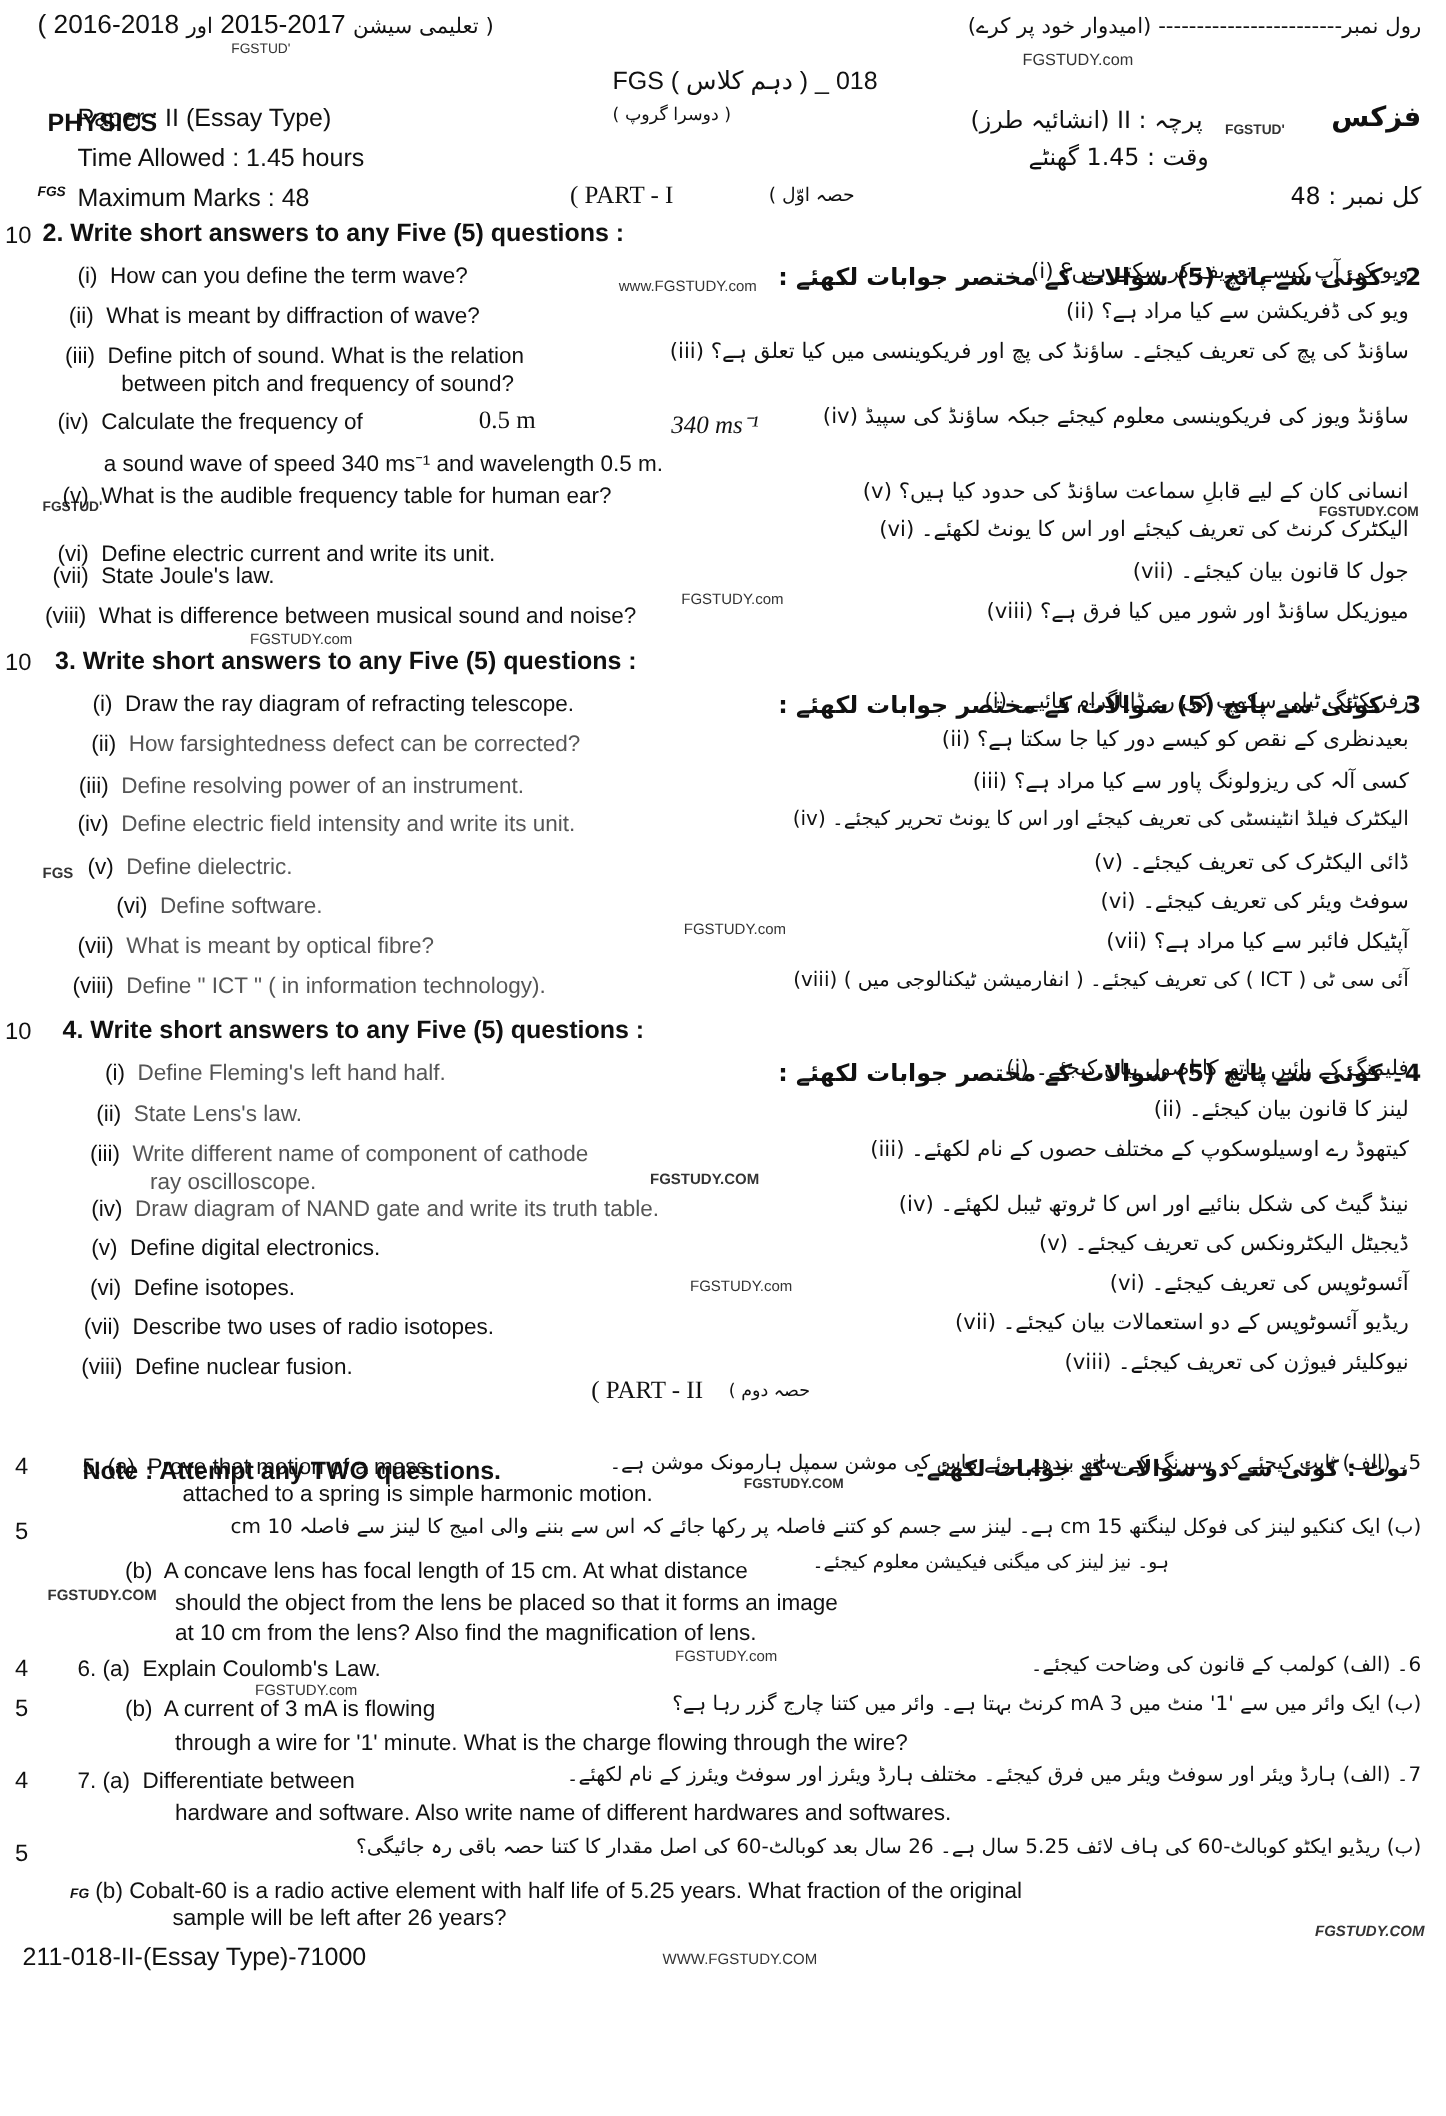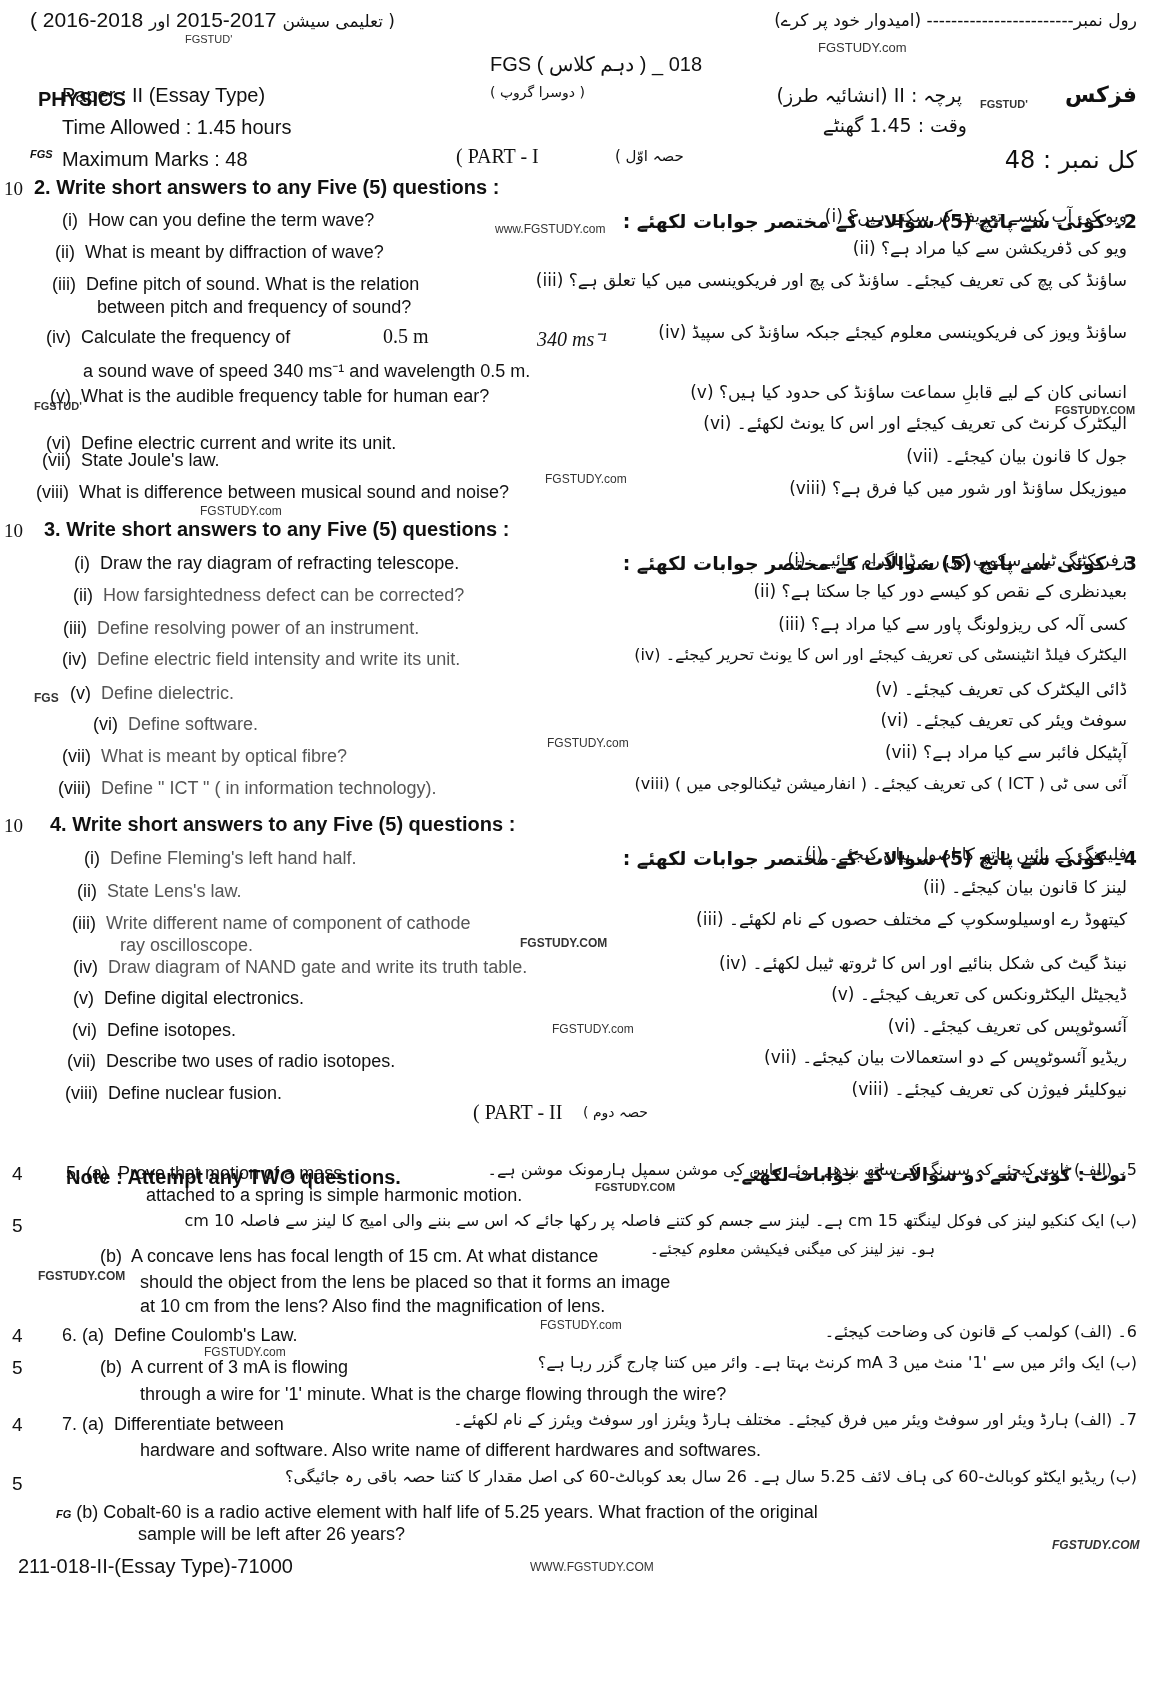--- a/index.html
+++ b/index.html
@@ -3,21 +3,21 @@
 <meta charset="utf-8">
 <style>
   html,body{margin:0;padding:0;background:#fff;}
   body{width:1157px;height:1693px;position:relative;overflow:hidden;color:#111;font-family:"Liberation Sans",sans-serif;}
   .abs{position:absolute;white-space:nowrap;}
   .en{font-family:"Liberation Sans",sans-serif;font-size:18px;}
   .ur{font-family:"DejaVu Sans",sans-serif;font-size:17px;direction:rtl;unicode-bidi:plaintext;}
   .serif{font-family:"Liberation Serif",serif;}
   .bold{font-weight:bold;margin-top:36px;}
   .wm{font-family:"Liberation Sans",sans-serif;font-size:12px;color:#333;}
-  .marks{font-size:19px;font-family:Liberation Serif, serif;}
+  .marks{font-size:19px;}
   .num{font-size:19px;}
   .qhead{font-size:20px;font-weight:bold;}
   .gray{color:#555;}
 </style>
 </head>
 <body>
 
 <div>
   <div class="abs en" style="left:30px;top:8px;font-size:21px;">
     <span>( 2016-2018</span>
@@ -38,21 +38,21 @@
   <div class="abs ur" style="left:490px;top:84px;font-size:14px;">( دوسرا گروپ )</div>
   <div class="abs ur" style="right:195px;top:84px;font-size:19px;">پرچہ : II (انشائیہ طرز)</div>
 
   <div class="abs en" style="left:62px;top:116px;font-size:20px;">Time Allowed :  1.45 hours</div>
   <div class="abs ur" style="right:190px;top:114px;font-size:19px;">وقت  :  1.45 گھنٹے</div>
 
   <div class="abs" style="left:30px;top:148px;font-size:11px;font-style:italic;font-weight:bold;">FGS</div>
   <div class="abs en" style="left:62px;top:148px;font-size:20px;">Maximum Marks  :  48</div>
   <div class="abs serif" style="left:456px;top:145px;font-size:20px;">( PART - I</div>
   <div class="abs ur" style="left:615px;top:147px;font-size:15px;">حصہ اوّل )</div>
-  <div class="abs ur" style="right:20px;top:146px;font-size:24px;">کل نمبر : 48</div>
+  <div class="abs ur" style="right:20px;top:146px;font-size:19px;">کل نمبر : 48</div>
 </div>
 
 <section>
   <div class="abs en marks" style="left:4px;top:178px;">10</div>
   <div class="abs en qhead" style="left:34px;top:176px;">2.  Write short answers to any Five (5) questions :</div>
   <div class="abs ur bold" style="right:20px;top:174px;font-size:19px;">2۔ کوئی سے پانچ (5) سوالات کے مختصر جوابات لکھئے :</div>
 
   <div class="abs en" style="left:62px;top:210px;"><span>(i)</span>&nbsp; <span>How can you define the term wave?</span></div>
   <div class="abs ur" style="right:30px;top:206px;"><span>ویو کی آپ کیسے تعریف کر سکتے ہیں؟</span> <span>(i)</span></div>
   <div class="abs wm" style="left:495px;top:222px;">www.FGSTUDY.com</div>
@@ -166,21 +166,21 @@
 
   <div class="abs en num" style="left:12px;top:1215px;">5</div>
   <div class="abs wm bold" style="left:38px;top:1233px;">FGSTUDY.COM</div>
   <div class="abs ur" style="right:20px;top:1211px;font-size:16px;">(ب) ایک کنکیو لینز کی فوکل لینگتھ 15 cm ہے۔ لینز سے جسم کو کتنے فاصلہ پر رکھا جائے کہ اس سے بننے والی امیج کا لینز سے فاصلہ 10 cm</div>
   <div class="abs ur" style="left:650px;top:1240px;font-size:15px;">ہو۔ نیز لینز کی میگنی فیکیشن معلوم کیجئے۔</div>
   <div class="abs en" style="left:100px;top:1246px;"><span>(b)</span>&nbsp; <span>A concave lens has focal length of 15 cm.  At what distance</span></div>
   <div class="abs en" style="left:140px;top:1272px;">should  the  object  from  the  lens  be  placed  so  that  it  forms  an  image</div>
   <div class="abs en" style="left:140px;top:1296px;">at 10 cm from the lens?  Also find the magnification of lens.</div>
 
   <div class="abs en num" style="left:12px;top:1325px;">4</div>
-  <div class="abs en" style="left:62px;top:1325px;"><span>6.  (a)</span>&nbsp; <span>Define Coulomb's Law.</span></div>
+  <div class="abs en" style="left:62px;top:1325px;"><span>6.  (a)</span>&nbsp; <span>Explain Coulomb's Law.</span></div>
   <div class="abs wm" style="left:540px;top:1318px;">FGSTUDY.com</div>
   <div class="abs ur" style="right:20px;top:1322px;font-size:16px;">6۔ (الف) کولمب کے قانون کی وضاحت کیجئے۔</div>
 
   <div class="abs en num" style="left:12px;top:1357px;">5</div>
   <div class="abs wm" style="left:204px;top:1345px;">FGSTUDY.com</div>
   <div class="abs en" style="left:100px;top:1357px;"><span>(b)</span>&nbsp; <span>A current of 3 mA is flowing</span></div>
   <div class="abs en" style="left:140px;top:1384px;">through a wire for '1' minute. What is the charge flowing through the wire?</div>
   <div class="abs ur" style="right:20px;top:1353px;font-size:16px;">(ب) ایک وائر میں سے '1' منٹ میں 3 mA کرنٹ بہتا ہے۔ وائر میں کتنا چارج گزر رہا ہے؟</div>
 
   <div class="abs en num" style="left:12px;top:1414px;">4</div>

